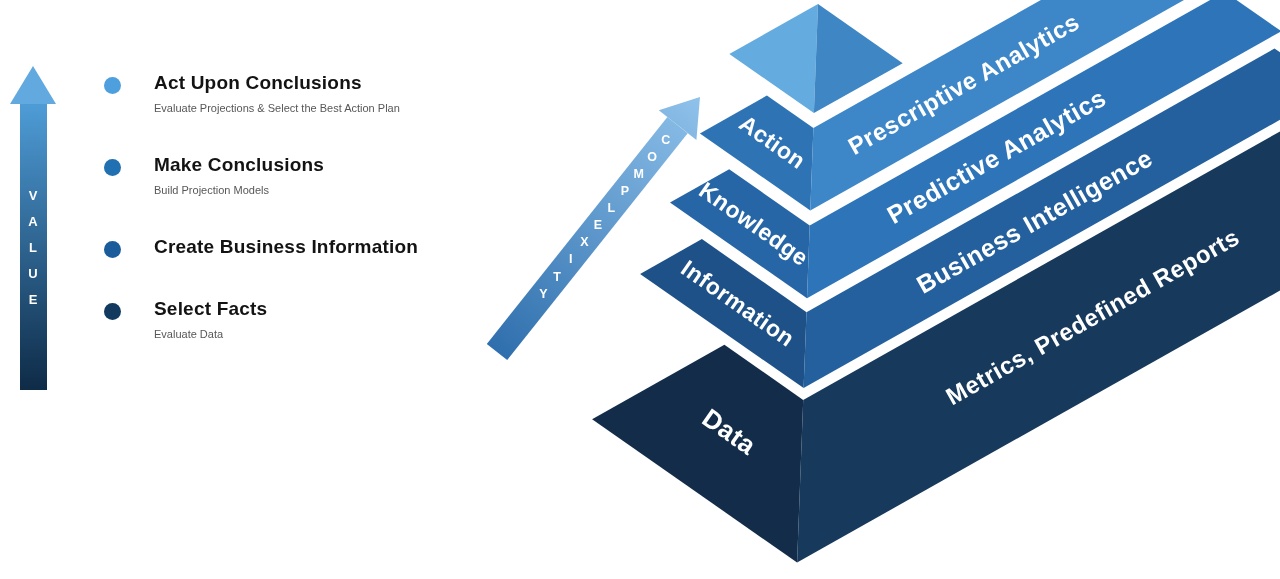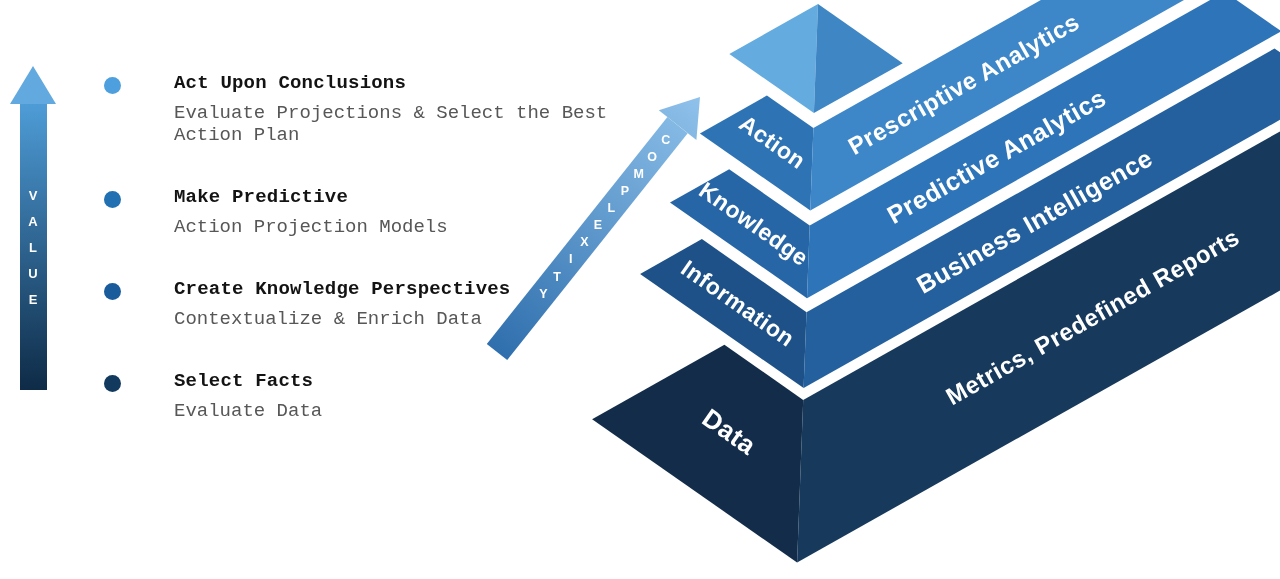--- a/index.html
+++ b/index.html
@@ -10,23 +10,23 @@
                display:flex;flex-direction:column;align-items:center;}
   .value-head{width:0;height:0;border-left:23px solid transparent;border-right:23px solid transparent;
               border-bottom:38px solid #61A9DE;flex:none;}
   .value-bar{width:27px;flex:1;display:flex;flex-direction:column;align-items:center;
              justify-content:center;gap:13px;}
   .value-bar span{color:#fff;font-size:13px;font-weight:bold;line-height:1;}
   
   .steps{position:absolute;left:92px;top:72px;display:flex;flex-direction:column;gap:40px;width:560px;}
   .step{display:flex;align-items:flex-start;}
   .dot{width:17px;height:17px;border-radius:50%;margin:5px 0 0 12px;flex:none;background:#2170B2;}
-  .step-text{margin-left:53px;font-family:Liberation Mono, monospace;}
+  .step-text{margin-left:33px;}
   .step-title{font-size:19px;font-weight:bold;color:#131313;letter-spacing:.2px;}
-  .step-sub{font-size:19px;color:#575757;margin-top:8px;}
+  .step-sub{font-size:11px;color:#575757;margin-top:8px;}
   
   svg.diagram{position:absolute;left:0;top:0;}
   svg text{font-family:"Liberation Sans",sans-serif;font-weight:bold;fill:#fff;}
 </style>
 </head>
 <body>
 
 <div class="canvas">
 
   <div class="value-arrow">
@@ -44,29 +44,28 @@
     <div class="step">
       <span class="dot" style="background: rgb(77, 159, 221);"></span>
       <div class="step-text">
         <div class="step-title">Act Upon Conclusions</div>
         <div class="step-sub">Evaluate Projections &amp; Select the Best Action Plan</div>
       </div>
     </div>
     <div class="step">
       <span class="dot" style="background: rgb(33, 112, 178);"></span>
       <div class="step-text">
-        <div class="step-title">Make Predictive</div>
-        <div class="step-sub">Action Projection Models</div>
+        <div class="step-title">Make Conclusions</div>
+        <div class="step-sub">Build Projection Models</div>
       </div>
     </div>
     <div class="step">
       <span class="dot" style="background: rgb(26, 92, 155);"></span>
       <div class="step-text">
-        <div class="step-title">Create Knowledge Perspectives</div>
-        <div class="step-sub">Contextualize &amp; Enrich Data</div>
+        <div class="step-title">Create Business Information</div>
       </div>
     </div>
     <div class="step">
       <span class="dot" style="background: rgb(18, 58, 95);"></span>
       <div class="step-text">
         <div class="step-title">Select Facts</div>
         <div class="step-sub">Evaluate Data</div>
       </div>
     </div>
   </div>

